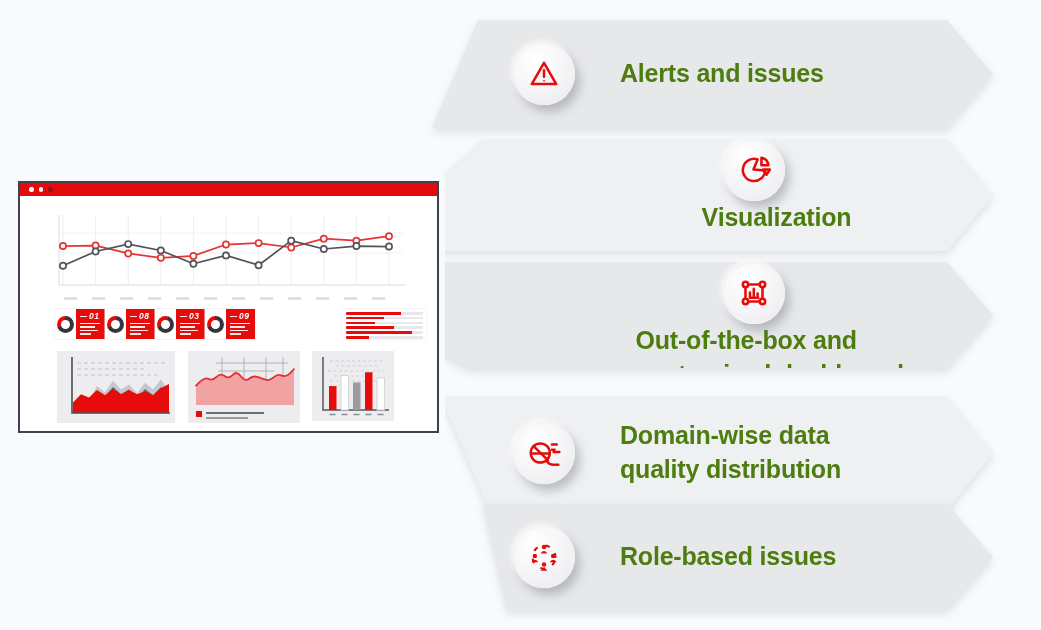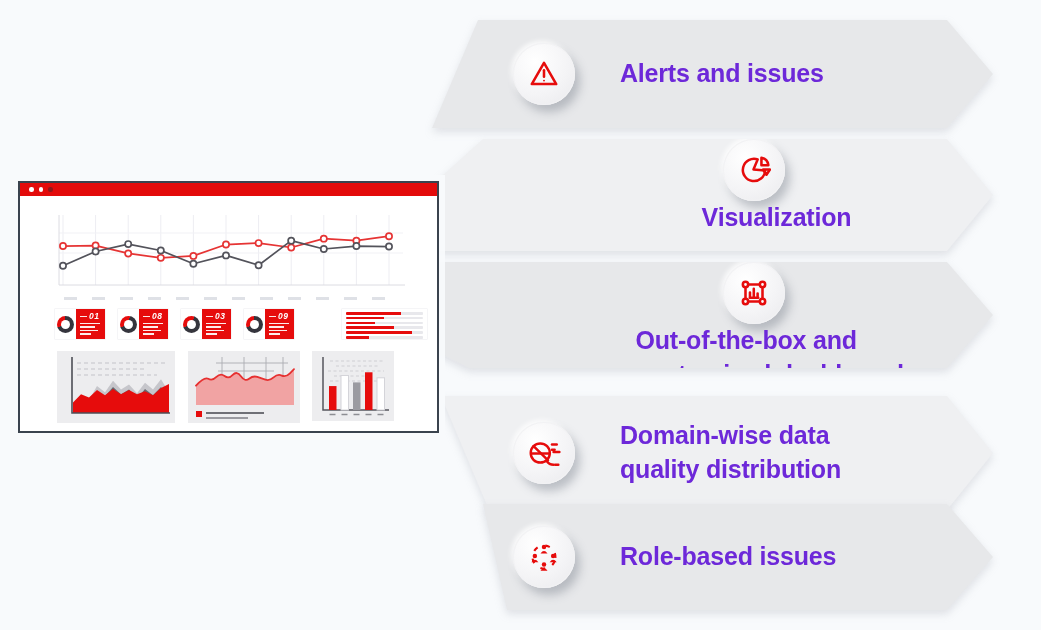--- a/index.html
+++ b/index.html
@@ -23,41 +23,41 @@
   .bw4 .banner{background:#eff0f2;clip-path:polygon(16px 0,522px 0,568px 50%,522px 100%,64px 100%);}
   .bw5 .banner{background:#e7e8ea;clip-path:polygon(58px 0,522px 0,568px 50%,522px 100%,82px 100%);}
   .icon-badge{
     flex:0 0 auto;width:62px;height:62px;border-radius:50%;
     background:radial-gradient(circle at 36% 30%, #ffffff 0%, #f4f4f6 55%, #e9e9ec 100%);
     box-shadow:5px 7px 10px rgba(125,130,142,.45), -2px -2px 5px rgba(255,255,255,.9), inset 0 0 0 1px #f2f2f4;
     display:flex;align-items:center;justify-content:center;
   }
   .banner-label{
     margin-left:45px;max-width:330px;
-    font-size:25px;font-weight:700;color:#6d28d9;letter-spacing:-.2px;line-height:1.35;
+    font-size:25px;font-weight:700;color:#4d7c0f;letter-spacing:-.2px;line-height:1.35;
     white-space:pre-line;
   }
 
   
   .browser-window{
     position:absolute;left:18px;top:181px;width:421px;height:252px;z-index:5;
     background:#fff;border:2px solid #3a434e;box-sizing:border-box;
     box-shadow:0 0 0 6px rgba(248,250,252,.95);
   }
   .titlebar{height:13px;background:#e30b0b;display:flex;align-items:center;padding-left:9px;gap:5px;}
   .dot{width:4.5px;height:4.5px;border-radius:50%;display:inline-block;}
   .dot.d1,.dot.d2{background:#ffffff;}
   .dot.d3{background:rgba(40,40,46,.45);}
   .win-body{position:relative;width:100%;height:222px;}
   #trend-svg{position:absolute;left:33px;top:17px;}
   .tick-strip{
     position:absolute;left:44px;top:101px;width:336px;height:3px;opacity:.55;
     background:repeating-linear-gradient(90deg,#c4c8d2 0 13px,transparent 13px 28px);
   }
-  .kpi-row{position:absolute;left:35px;top:113px;width:372px;display:flex;gap:13px;}
+  .kpi-row{position:absolute;left:35px;top:113px;width:372px;display:flex;}
   .kpi-card{width:50px;height:30px;display:flex;background:#fdfdfd;box-shadow:0 0 0 .5px #ececf0;}
   .kpi-left{width:21px;display:flex;align-items:center;justify-content:center;background:#fff;}
   .donut{width:17px;height:17px;border-radius:50%;position:relative;}
   .donut::after{content:"";position:absolute;inset:4px;border-radius:50%;background:#fff;}
   .kpi-red{flex:1;background:#e60c0c;padding:3px 4px 0 4px;}
   .kpi-num-row{display:flex;align-items:center;justify-content:flex-start;gap:2px;height:9px;}
   .arrow-dash{width:7px;height:1.5px;background:rgba(255,255,255,.9);display:inline-block;}
   .kpi-num{color:#fff;font-size:8.5px;font-weight:700;font-style:italic;letter-spacing:.5px;line-height:1;}
   .kpi-lines{margin-top:2px;}
   .kpi-lines i{display:block;height:1.4px;background:rgba(255,255,255,.92);margin-bottom:2px;}

